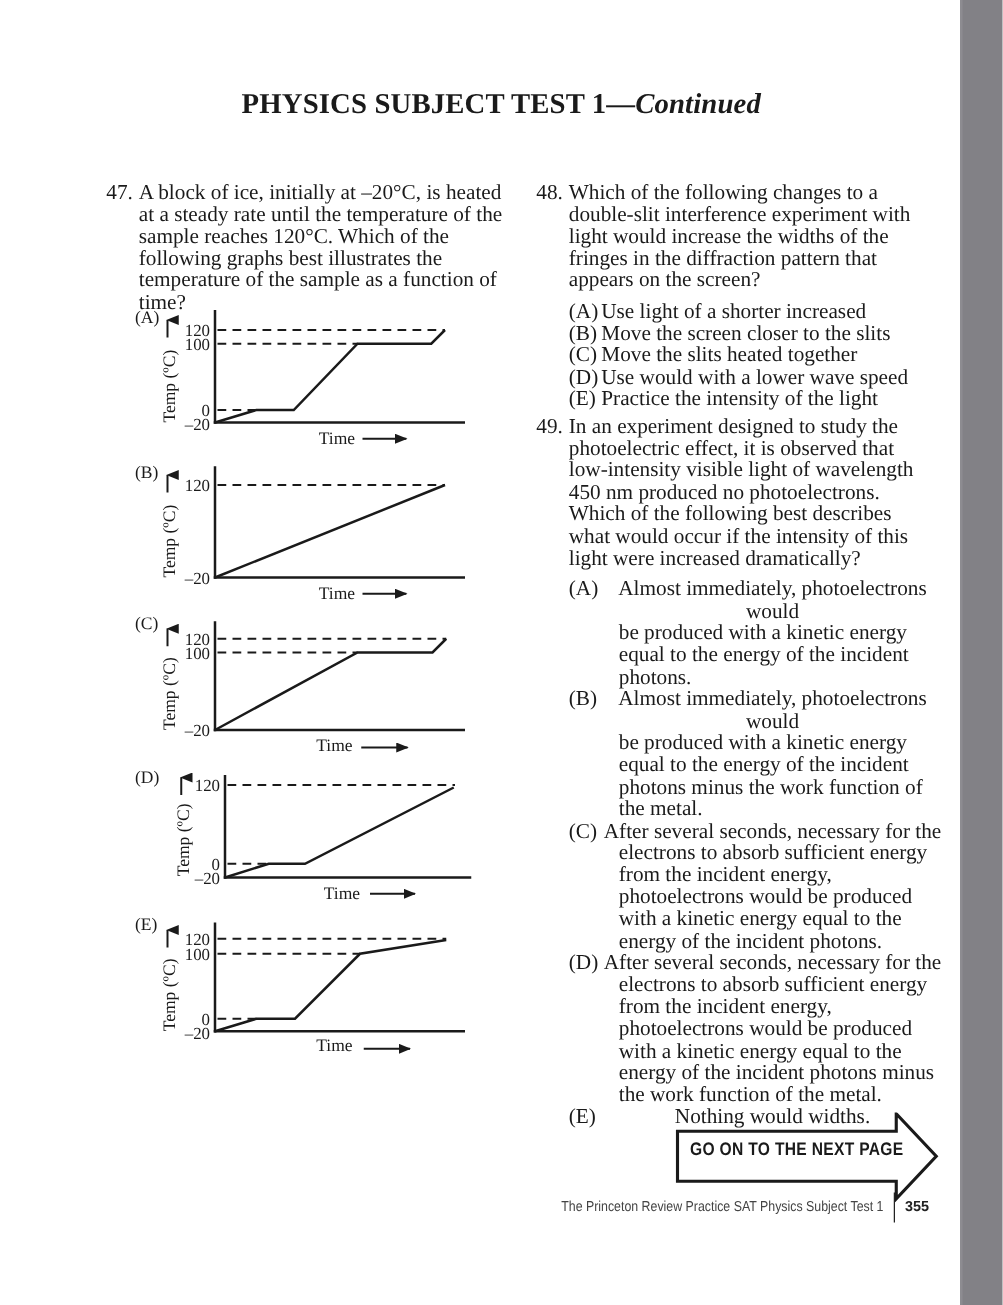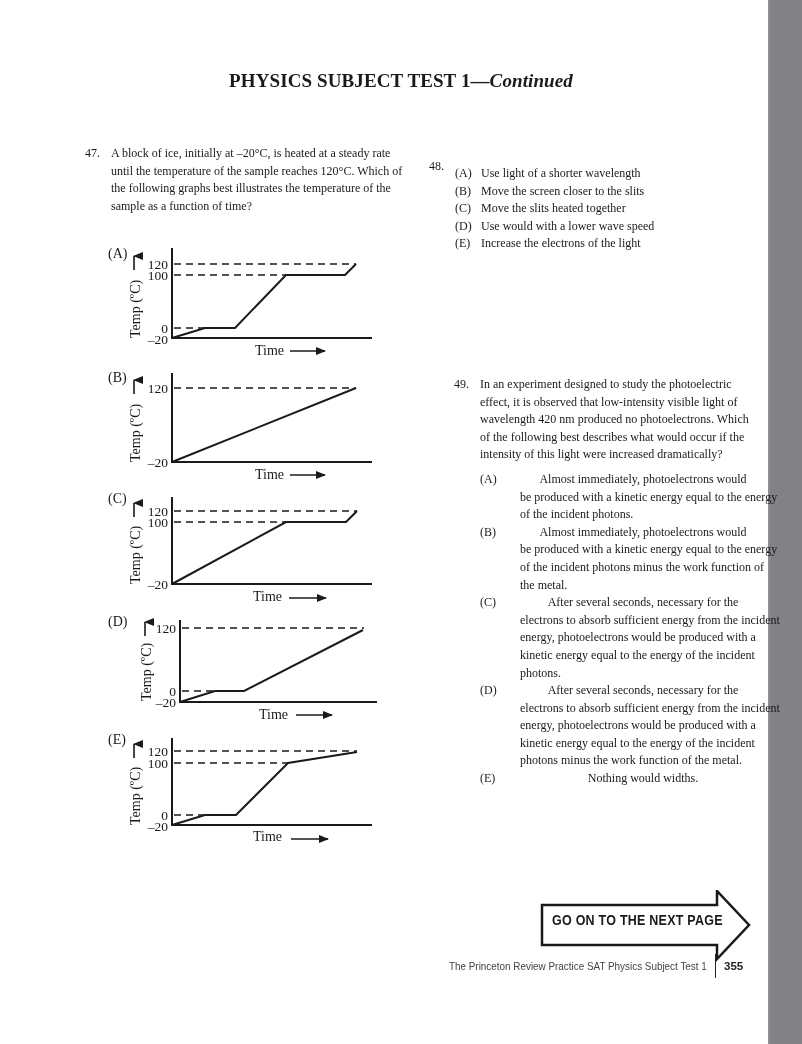--- a/index.html
+++ b/index.html
@@ -8,37 +8,37 @@
     background: #ffffff; color: #1a1a1a;
     font-family: "Liberation Serif", "DejaVu Serif", serif;
   }
   .side-bar {
     position: absolute; left: 768px; top: 0; width: 34px; height: 1044px;
     background: #828186;
     border-left: 2px solid #8d8c91;
   }
   .page-title {
     position: absolute; left: 0; width: 802px; top: 70px; text-align: center;
-    font-size: 19px; font-weight: bold; letter-spacing: 0.1px;
+    font-size: 23px; font-weight: bold; letter-spacing: 0.1px;
   }
   .page-title .cont { font-style: italic; }
   .question {
-    position: absolute; font-size: 12px; line-height: 17.6px;
+    position: absolute; font-size: 17px; line-height: 17.6px;
   }
   .q-num { position: absolute; left: 0; top: 0; }
   .q-stem { margin-left: 26px; }
   .choices { margin-left: 26px; margin-top: 7px; }
   .choice { display: flex; }
   .choice .lbl { width: 26px; flex: none; }
   .choice .txt { flex: 1; }
   .choice .first { display: block; text-align: center; }
   .choice .rest { display: block; padding-left: 14px; }
   #q47 { left: 85px; top: 145px; width: 320px; }
-  #q48 { left: 429px; top: 158px; width: 320px; }
-  #q49 { left: 454px; top: 332px; width: 330px; margin-top: 44px; }
+  #q48 { left: 429px; top: 145px; width: 320px; }
+  #q49 { left: 429px; top: 332px; width: 330px; }
   .graphs-svg { position: absolute; left: 0; top: 0; }
   .graph-text { font-family: "Liberation Serif", "DejaVu Serif", serif; fill: #1a1a1a; }
   .next-arrow { position: absolute; left: 539px; top: 890px; }
   .next-label {
     position: absolute; left: 552px; top: 912px;
     font-family: "Liberation Sans", "DejaVu Sans", sans-serif;
     font-weight: bold; font-size: 14.5px; letter-spacing: 0.3px;
     transform: scaleX(0.86); transform-origin: left center;
   }
   .footer {
@@ -153,47 +153,48 @@
     <text class="graph-text" x="168" y="768" font-size="13.5" text-anchor="end">100</text>
     <text class="graph-text" x="168" y="820" font-size="13.5" text-anchor="end">0</text>
     <text class="graph-text" x="168" y="831" font-size="13.5" text-anchor="end">–20</text>
     <text class="graph-text" x="253" y="841" font-size="14">Time</text>
     <line x1="291" y1="839" x2="328" y2="839" stroke="#1a1a1a" stroke-width="1.6" marker-end="url(#arrowR)"></line>
   </g>
 </svg>
 
 <div class="question" id="q48">
   <span class="q-num">48.</span>
+  <div class="q-stem">Which of the following changes to a double-slit interference experiment with light would increase the widths of the fringes in the diffraction pattern that appears on the screen?</div>
   <div class="choices">
     <div class="choice">
         <span class="lbl">(A)</span>
-        <span class="txt">Use light of a shorter wavelength</span>
+        <span class="txt">Use light of a shorter increased</span>
       </div>
     <div class="choice">
         <span class="lbl">(B)</span>
         <span class="txt">Move the screen closer to the slits</span>
       </div>
     <div class="choice">
         <span class="lbl">(C)</span>
         <span class="txt">Move the slits heated together</span>
       </div>
     <div class="choice">
         <span class="lbl">(D)</span>
         <span class="txt">Use would with a lower wave speed</span>
       </div>
     <div class="choice">
         <span class="lbl">(E)</span>
-        <span class="txt">Increase the electrons of the light</span>
+        <span class="txt">Practice the intensity of the light</span>
       </div>
   </div>
 </div>
 
 <div class="question" id="q49">
   <span class="q-num">49.</span>
-  <div class="q-stem" style="width:280px">In an experiment designed to study the photoelectric effect, it is observed that low-intensity visible light of wavelength 420 nm produced no photoelectrons. Which of the following best describes what would occur if the intensity of this light were increased dramatically?</div>
+  <div class="q-stem" style="width:280px">In an experiment designed to study the photoelectric effect, it is observed that low-intensity visible light of wavelength 450 nm produced no photoelectrons. Which of the following best describes what would occur if the intensity of this light were increased dramatically?</div>
   <div class="choices" style="width:300px">
     <div class="choice">
         <span class="lbl">(A)</span>
         <span class="txt">
           <span class="first">Almost immediately, photoelectrons would</span>
           <span class="rest">be produced with a kinetic energy equal to the energy of the incident photons.</span>
         </span>
       </div>
     <div class="choice">
         <span class="lbl">(B)</span>

